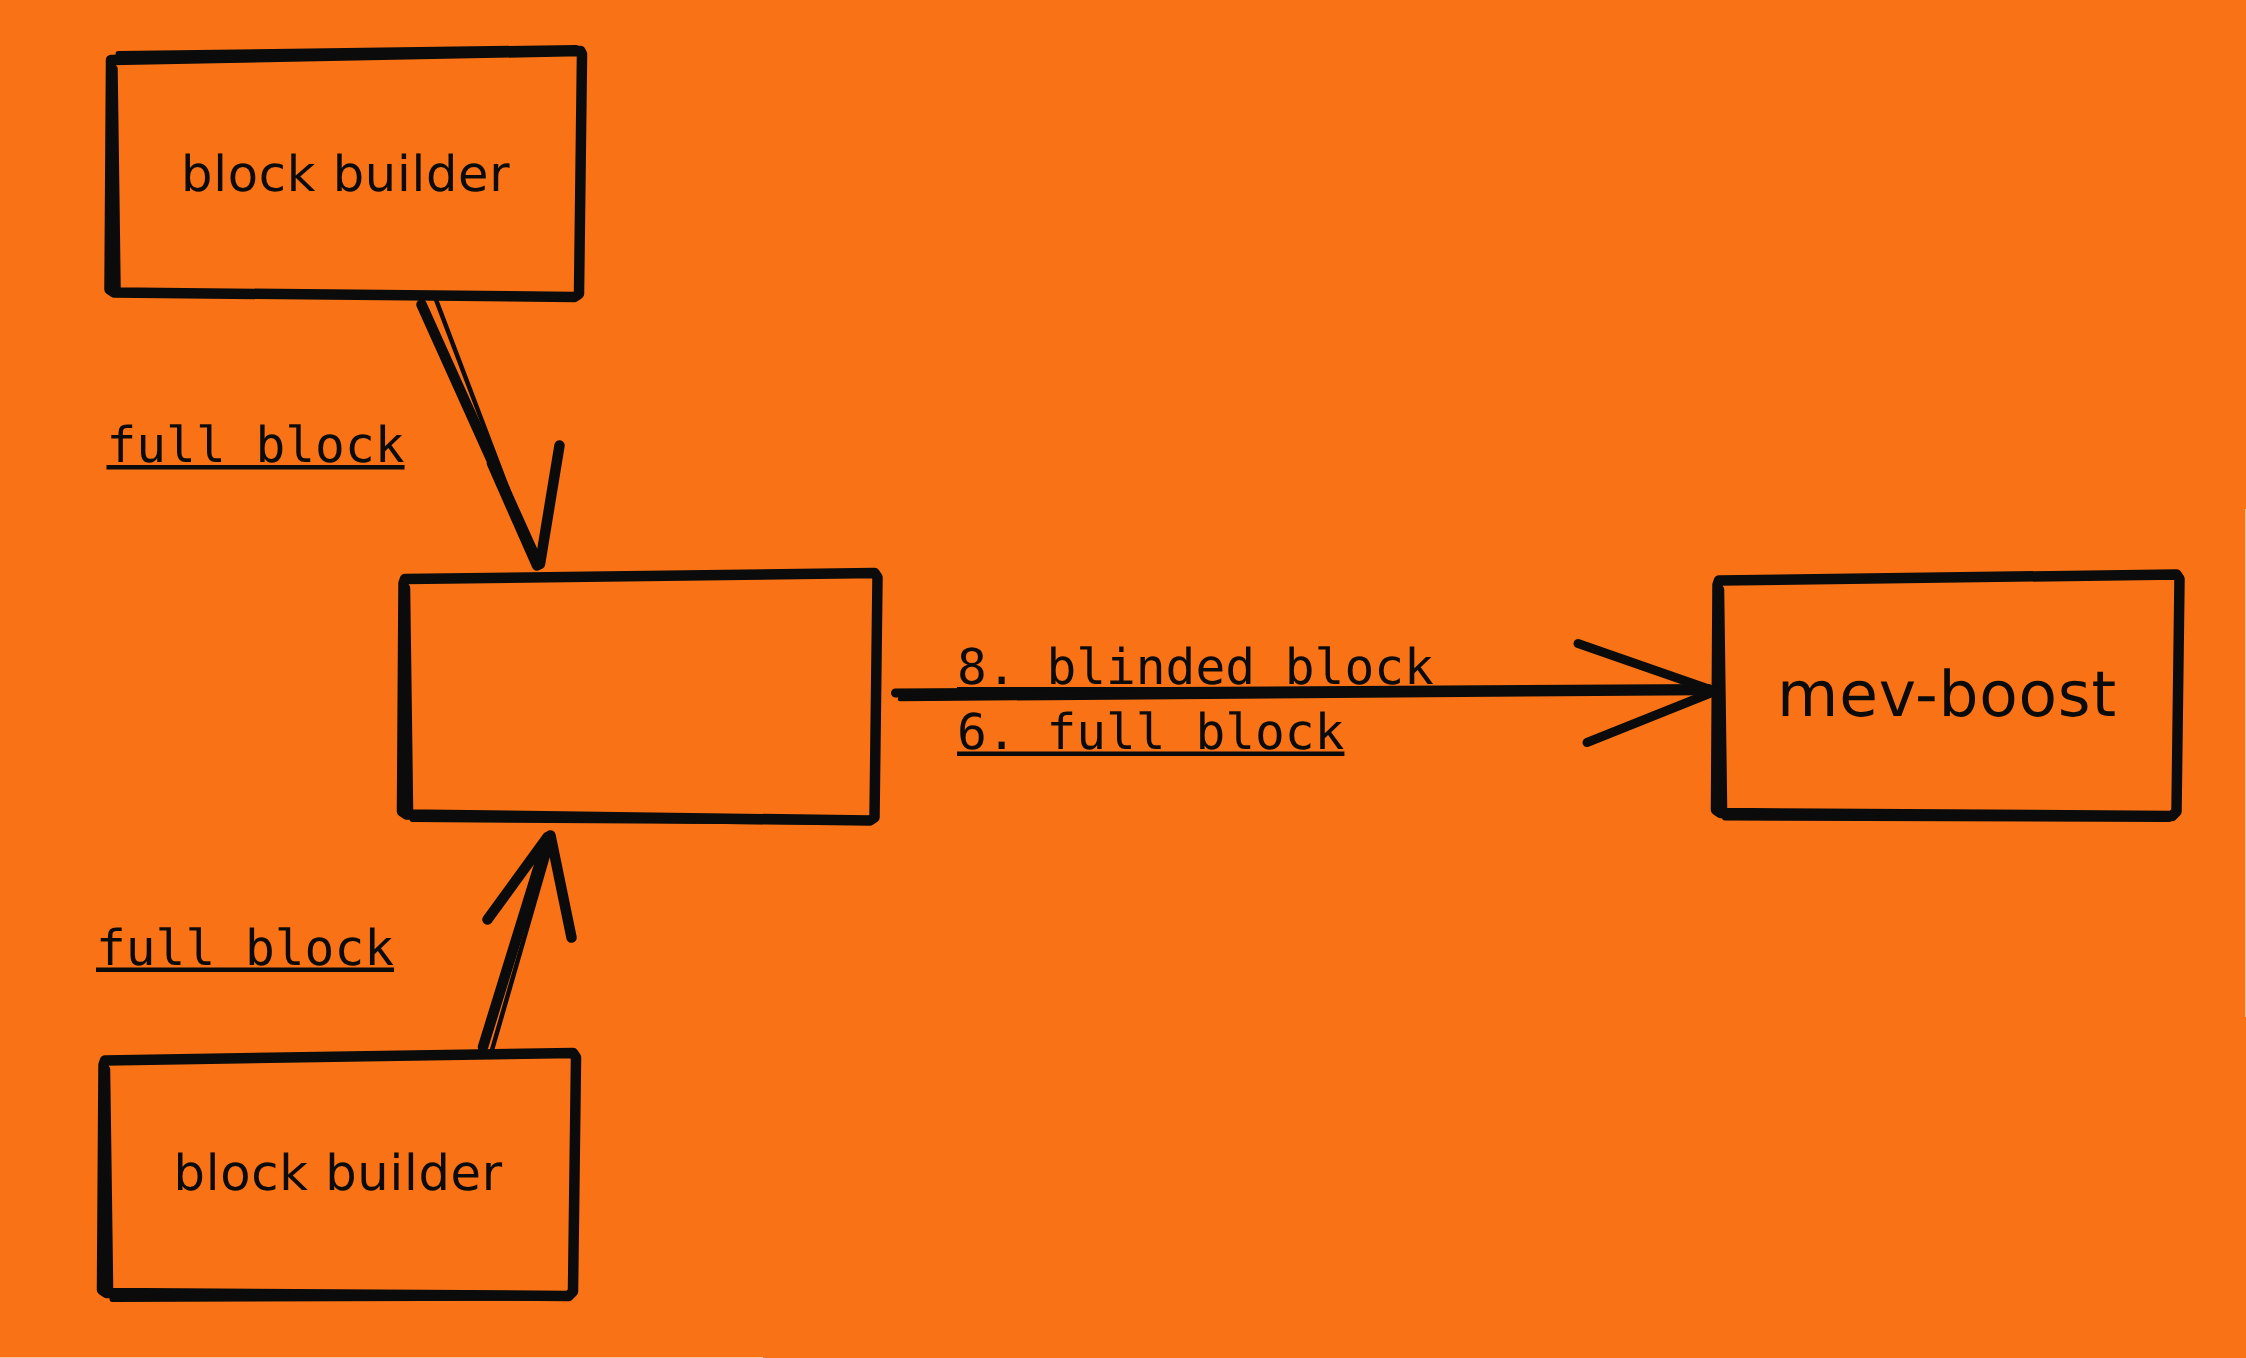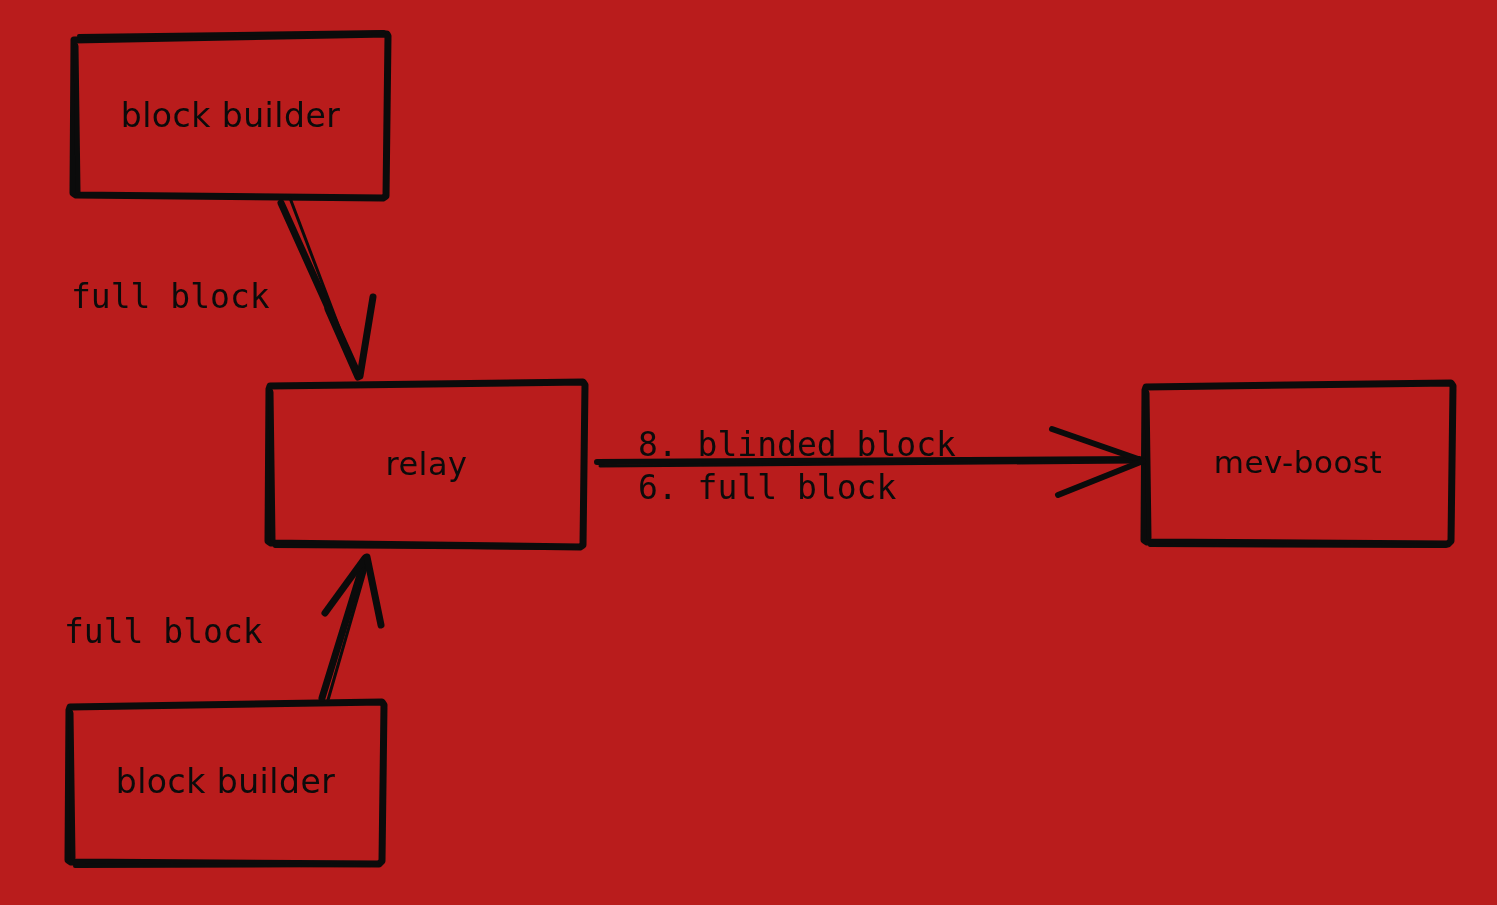--- a/index.html
+++ b/index.html
@@ -4,21 +4,21 @@
 <style>
   html, body {
     margin: 0;
     padding: 0;
     background: #ffffff;
   }
   #canvas {
     position: relative;
     width: 1497px;
     height: 905px;
-    background: #b91c1c;
+    background: #f97316;
     overflow: hidden;
     font-family: "DejaVu Sans", sans-serif;
   }
   #canvas svg {
     position: absolute;
     top: 0;
     left: 0;
     width: 1497px;
     height: 905px;
   }
@@ -40,24 +40,25 @@
     display: block;
     white-space: nowrap;
   }
   .edge-label {
     position: absolute;
     color: #0b0b0b;
     font-family: "DejaVu Sans Mono", monospace;
     font-weight: 500;
     white-space: nowrap;
     letter-spacing: 0px;
+    text-decoration: underline;
   }
   #lbl-builder-top { left: 73px; top: 35px; width: 315px; height: 162px; font-size: 33px; }
   #lbl-relay       { left: 268px; top: 382px; width: 317px; height: 164px; font-size: 32px; }
-  #lbl-validator   { left: 1144px; top: 383px; width: 308px; height: 160px; font-size: 31px; }
+  #lbl-validator   { left: 1144px; top: 383px; width: 308px; height: 160px; font-size: 42px; }
   #lbl-builder-bot { left: 68px; top: 702px; width: 315px; height: 161px; font-size: 33px; }
 
   #edge-full-top    { left: 71px;  top: 277px; font-size: 33px; }
   #edge-full-bottom { left: 64px;  top: 612px; font-size: 33px; }
   #edge-step-1      { left: 638px; top: 425px; font-size: 33px; }
   #edge-step-2      { left: 638px; top: 468px; font-size: 33px; }
 </style>
 </head>
 <body>
 
@@ -111,23 +112,20 @@
         <path d="M1058,495 L1143,461"></path>
       </g>
 
     </g>
   </svg>
 
   <div class="node-label" id="lbl-builder-top">
     <span class="ln">block builder</span>
   </div>
 
-  <div class="node-label" id="lbl-relay">
-    <span class="ln">relay</span>
-  </div>
 
   <div class="node-label" id="lbl-validator">
     <span class="ln">mev-boost</span>
   </div>
 
   <div class="node-label" id="lbl-builder-bot">
     <span class="ln">block builder</span>
   </div>
 
   <div class="edge-label" id="edge-full-top">full block</div>

